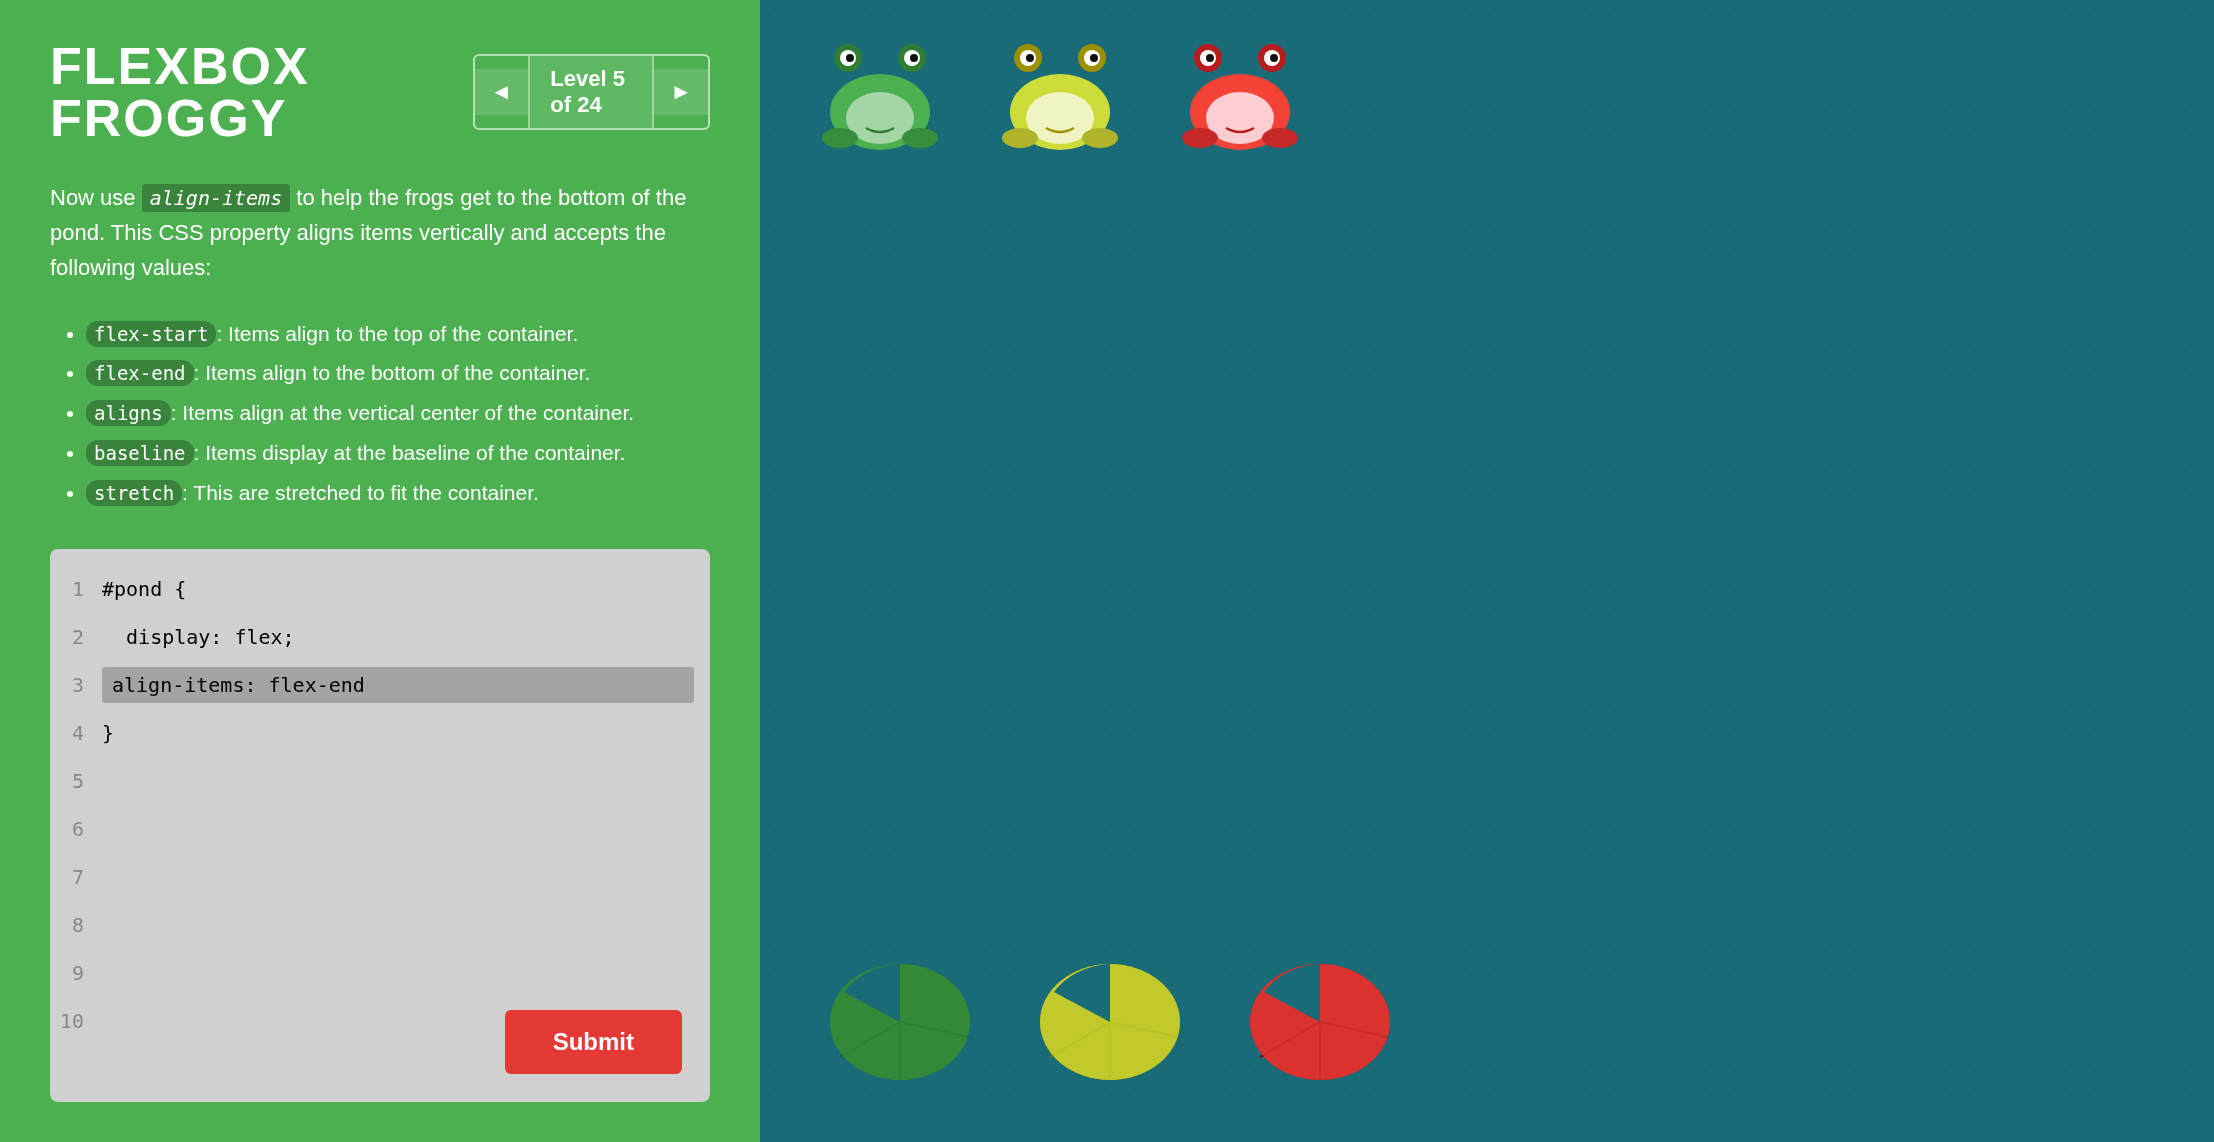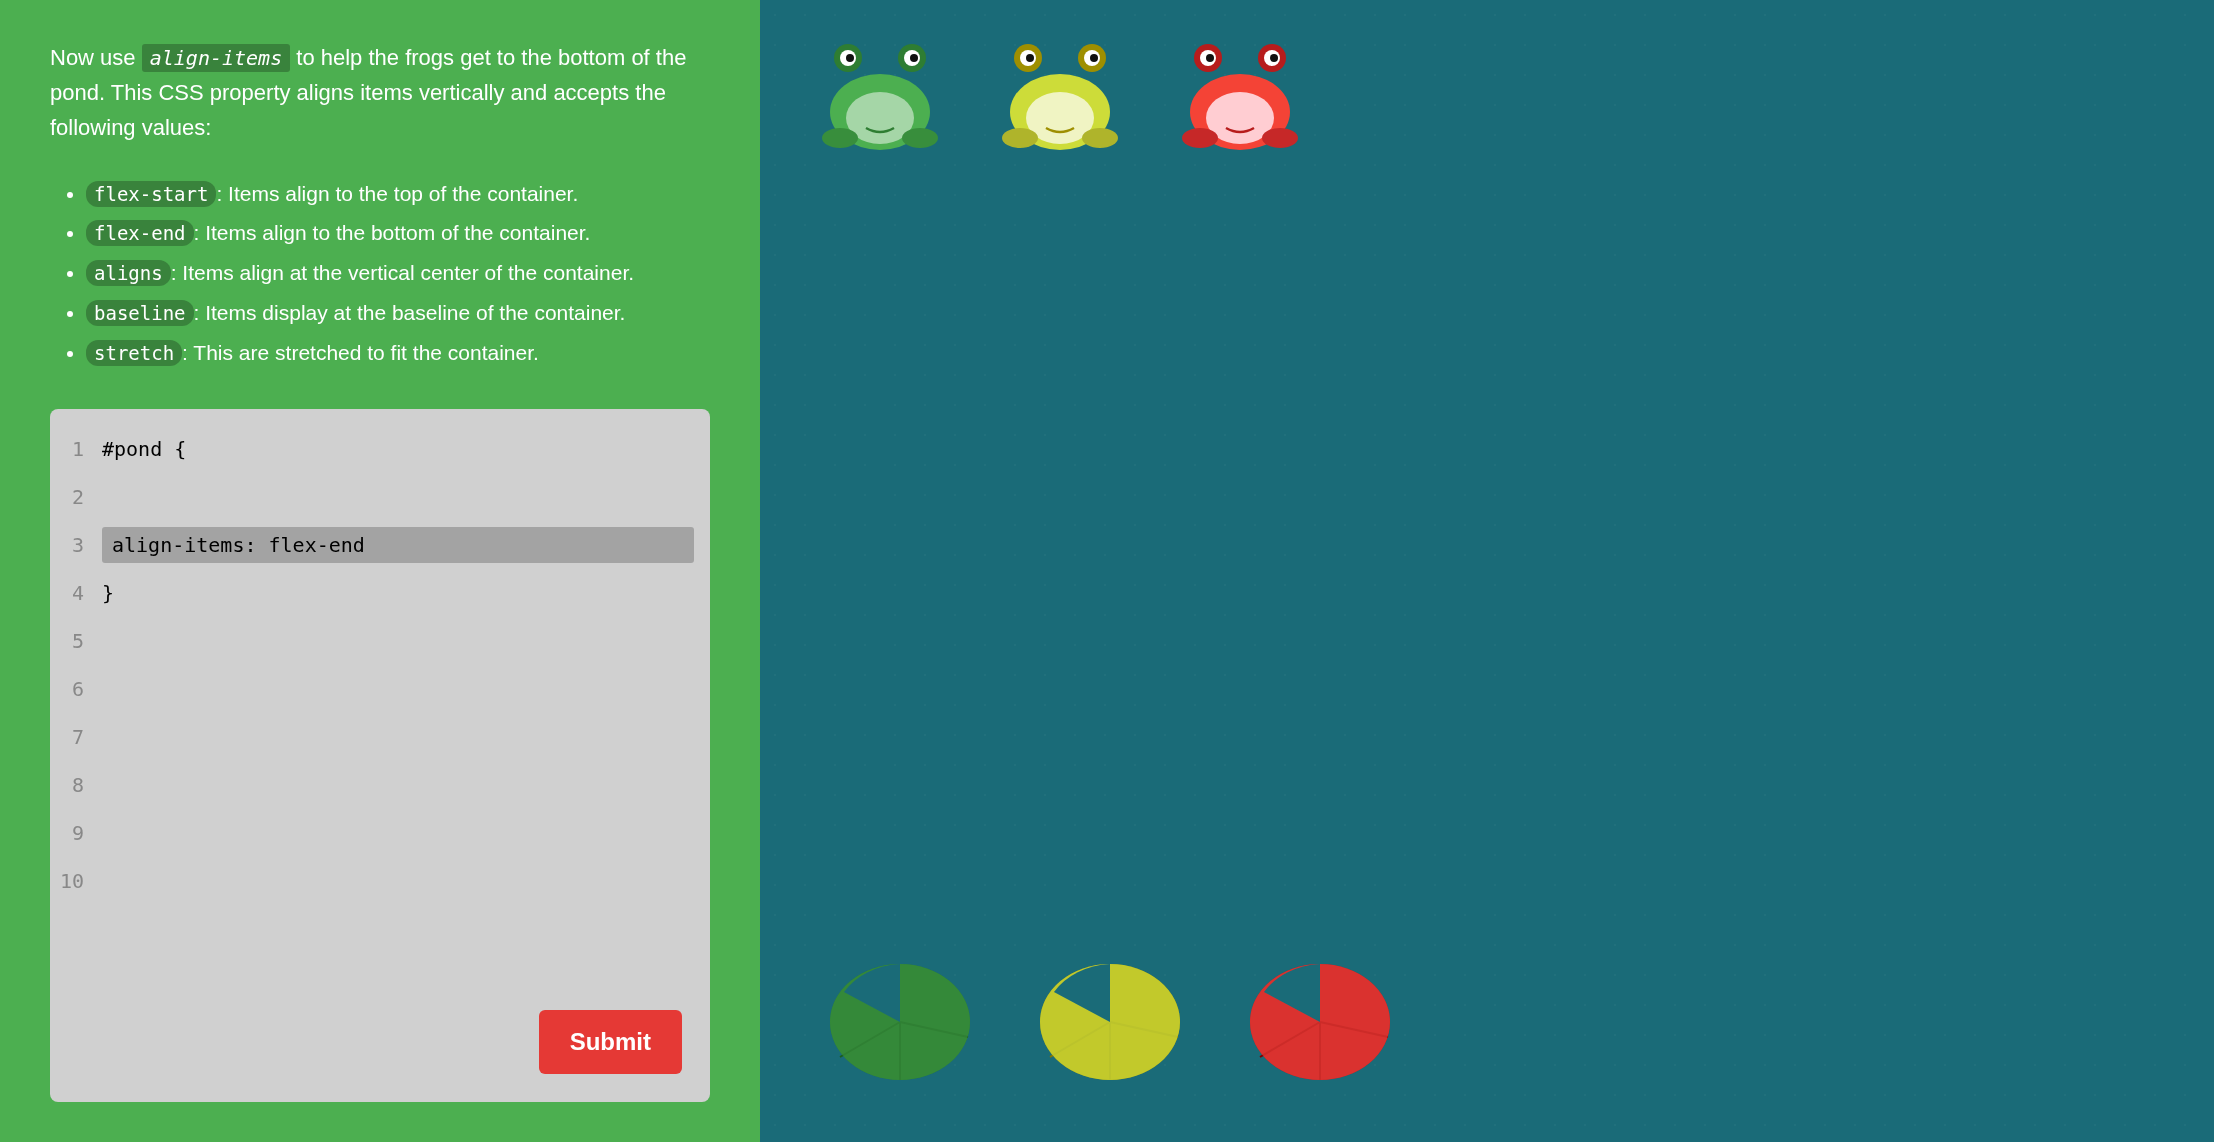--- a/index.html
+++ b/index.html
@@ -161,21 +161,21 @@
     }
 
     .submit-btn {
       position: absolute;
       bottom: 28px;
       right: 28px;
       background: #e53935;
       color: #fff;
       border: none;
       border-radius: 6px;
-      padding: 18px 31px;
+      padding: 18px 48px;
       font-size: 24px;
       font-weight: 700;
       cursor: pointer;
       transition: background 0.2s;
     }
 
     
     .right-panel {
       flex: 1;
       background-color: #1a6b78;
@@ -225,20 +225,28 @@
     .lilypad {
       width: 160px;
       height: 140px;
     }
   </style>
 </head>
 <body>
 
 <div class="left-panel">
 
+  <div class="header">
+    <h1 class="app-title">FLEXBOX FROGGY</h1>
+    <div class="level-nav">
+      <button>◄</button>
+      <span class="level-text">Level 5 of 24</span>
+      <button>►</button>
+    </div>
+  </div>
 
   <p class="description">
     <span>Now use </span><code>align-items</code><span> to help the frogs get to the bottom of the pond. This CSS property aligns items vertically and accepts the following values:</span>
   </p>
 
   <ul class="bullet-list">
     <li><code>flex-start</code><span>: Items align to the top of the container.</span></li>
     <li><code>flex-end</code><span>: Items align to the bottom of the container.</span></li>
     <li><code>aligns</code><span>: Items align at the vertical center of the container.</span></li>
     <li><code>baseline</code><span>: Items display at the baseline of the container.</span></li>
@@ -248,20 +256,21 @@
   <div class="code-editor">
     <div class="code-lines">
 
       <div class="code-line">
         <span class="line-num">1</span>
         <span class="line-content">#pond {</span>
       </div>
 
       <div class="code-line">
         <span class="line-num">2</span>
+        <span class="line-content">&nbsp;&nbsp;display: flex;</span>
       </div>
 
       <div class="code-line">
         <span class="line-num">3</span>
         <span class="line-content active-input">
           <input type="text" value="align-items: flex-end" style="">
         </span>
       </div>
 
       <div class="code-line">

